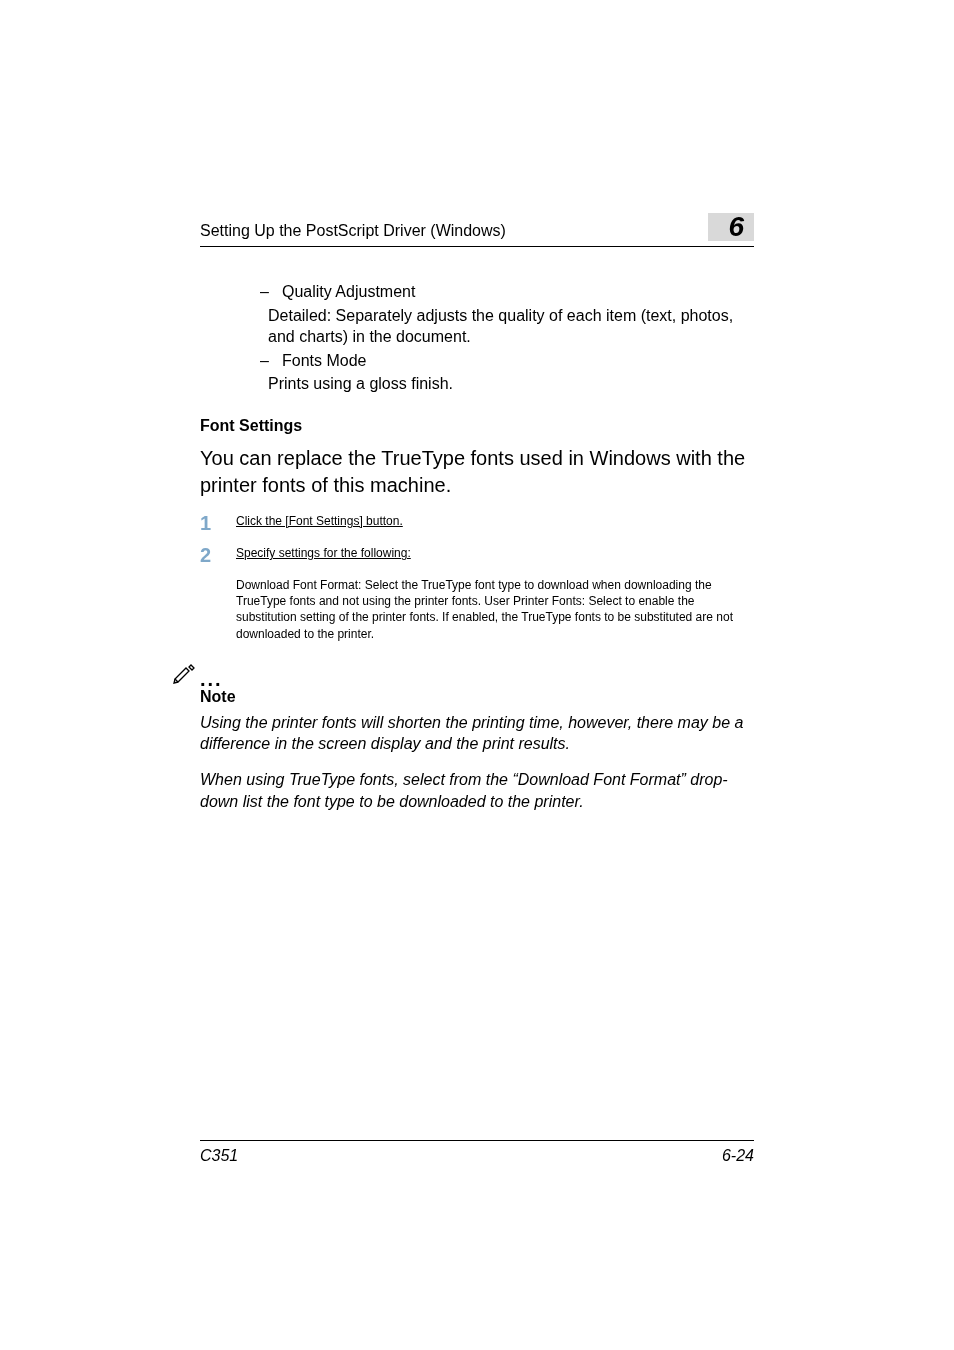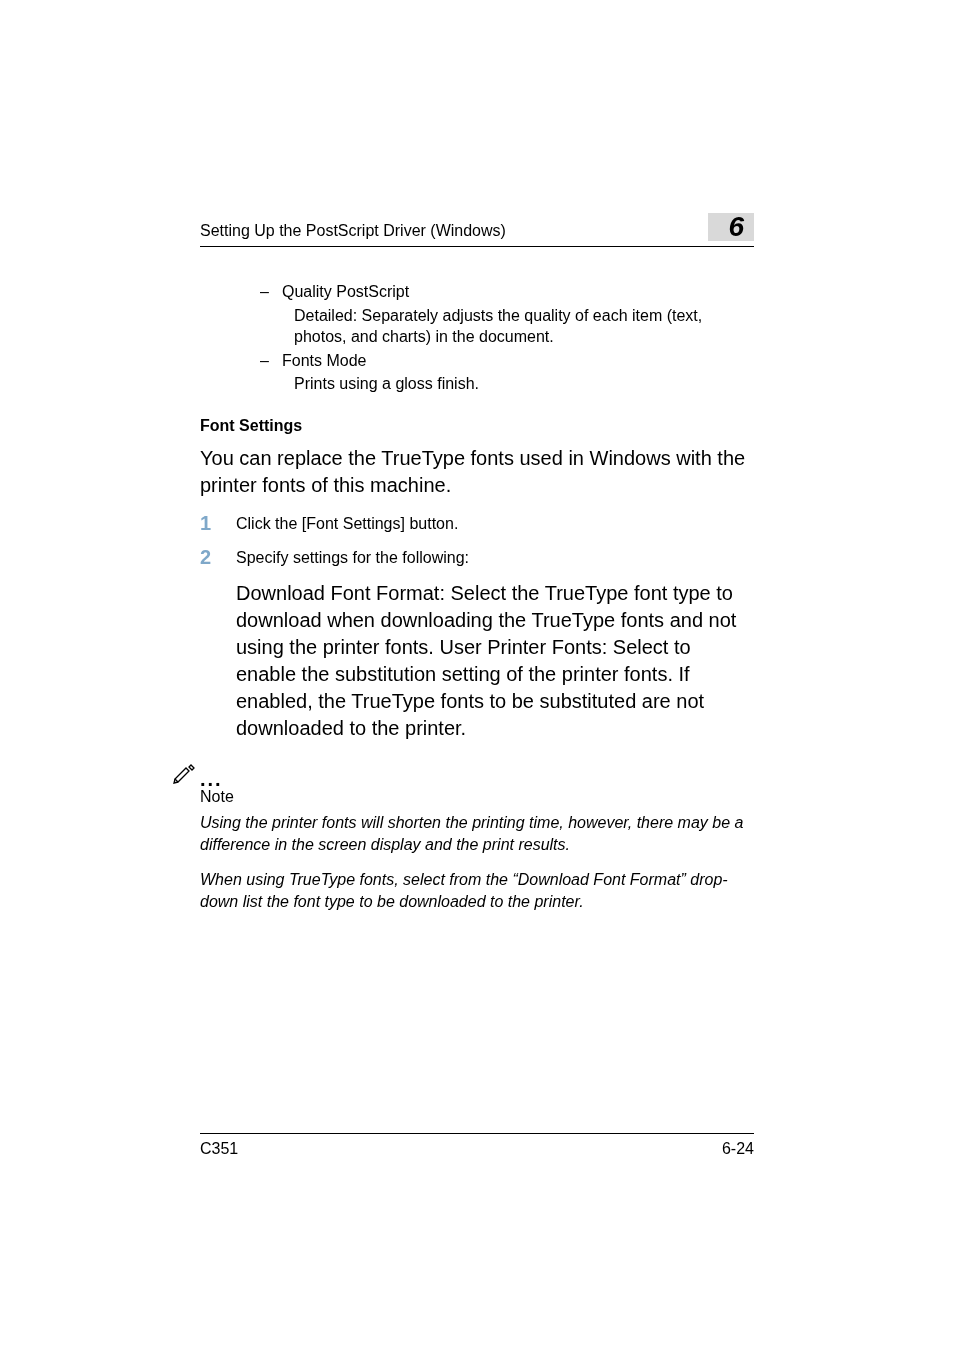--- a/index.html
+++ b/index.html
@@ -7,53 +7,53 @@
     .page { position: relative; width: 954px; height: 1350px; padding: 213px 200px 16px 200px; }
     .header-row { display: flex; align-items: baseline; justify-content: space-between; border-bottom: 1px solid #000; padding-bottom: 6px; margin-bottom: 34px; }
     .header-left { font-size: 16px; }
     .chapter-box { background: #d9d9d9; padding: 0 10px 0 20px; height: 28px; display: flex; align-items: center; margin-bottom: -6px; }
     .chapter-num { font-size: 28px; font-weight: bold; font-style: italic; }
     .content { margin-left: 60px; }
     .bullets { font-size: 16px; line-height: 1.35; }
     .bl-row { display: flex; margin-bottom: 2px; }
     .bl-dash { width: 22px; flex-shrink: 0; }
     .bl-text { flex: 1; }
-    .bl-detail { margin-left: 34px; margin-bottom: 2px; }
+    .bl-detail { margin-left: 8px; margin-bottom: 2px; }
     h3.section { font-size: 16px; font-weight: bold; margin-top: 22px; margin-bottom: 10px; }
     .para { font-size: 20px; line-height: 1.35; margin-bottom: 14px; }
     .step-block { margin-bottom: 18px; }
     .step-row { display: flex; margin-bottom: 12px; }
     .step-num { width: 36px; flex-shrink: 0; font-family: Arial, sans-serif; font-size: 20px; font-weight: bold; color: #7fa8c9; line-height: 1; }
-    .step-text { flex: 1; font-size: 16px; line-height: 1.35; margin-left: -36px; padding-left: 36px; }
-    .step-detail { margin-left: 36px; font-size: 20px; line-height: 1.35; }
+    .step-text { flex: 1; font-size: 12px; line-height: 1.35; margin-left: -36px; padding-left: 36px; text-decoration: underline; }
+    .step-detail { margin-left: 36px; font-size: 12px; line-height: 1.35; }
     .note-icon-row { display: flex; align-items: flex-end; margin-top: 20px; margin-left: -28px; }
     .note-icon { width: 24px; height: 24px; }
     .dots { font-size: 20px; font-weight: bold; letter-spacing: 2px; margin-left: 4px; line-height: 14px; }
-    .note-label { font-size: 16px; font-weight: normal; margin-top: 2px; margin-bottom: 6px; margin-left: 0; }
+    .note-label { font-size: 16px; font-weight: bold; margin-top: 2px; margin-bottom: 6px; margin-left: 0; }
     .note-para { font-size: 16px; font-style: italic; line-height: 1.35; margin-bottom: 14px; }
-    .footer { position: absolute; left: 200px; right: 200px; bottom: 192px; border-top: 1px solid #000; padding-top: 6px; display: flex; justify-content: space-between; font-size: 16px; }
+    .footer { position: absolute; left: 200px; right: 200px; bottom: 185px; border-top: 1px solid #000; padding-top: 6px; display: flex; justify-content: space-between; font-size: 16px; font-style: italic; }
   </style>
 </head>
 <body>
 
 <div class="page">
 
   <div class="header-row">
     <div class="header-left">Setting Up the PostScript Driver (Windows)</div>
     <div class="chapter-box">
       <span class="chapter-num">6</span>
     </div>
   </div>
 
   <div class="content">
 
     <div class="bullets">
       <div class="bl-row">
         <div class="bl-dash">–</div>
-        <div class="bl-text">Quality PostScript</div>
+        <div class="bl-text">Quality Adjustment</div>
       </div>
       <div class="bl-detail">Detailed: Separately adjusts the quality of each item (text, photos, and charts) in the document.</div>
       <div class="bl-row">
         <div class="bl-dash">–</div>
         <div class="bl-text">Fonts Mode</div>
       </div>
       <div class="bl-detail">Prints using a gloss finish.</div>
     </div>
 
     <h3 class="section" style="margin-left:-60px;">Font Settings</h3>

